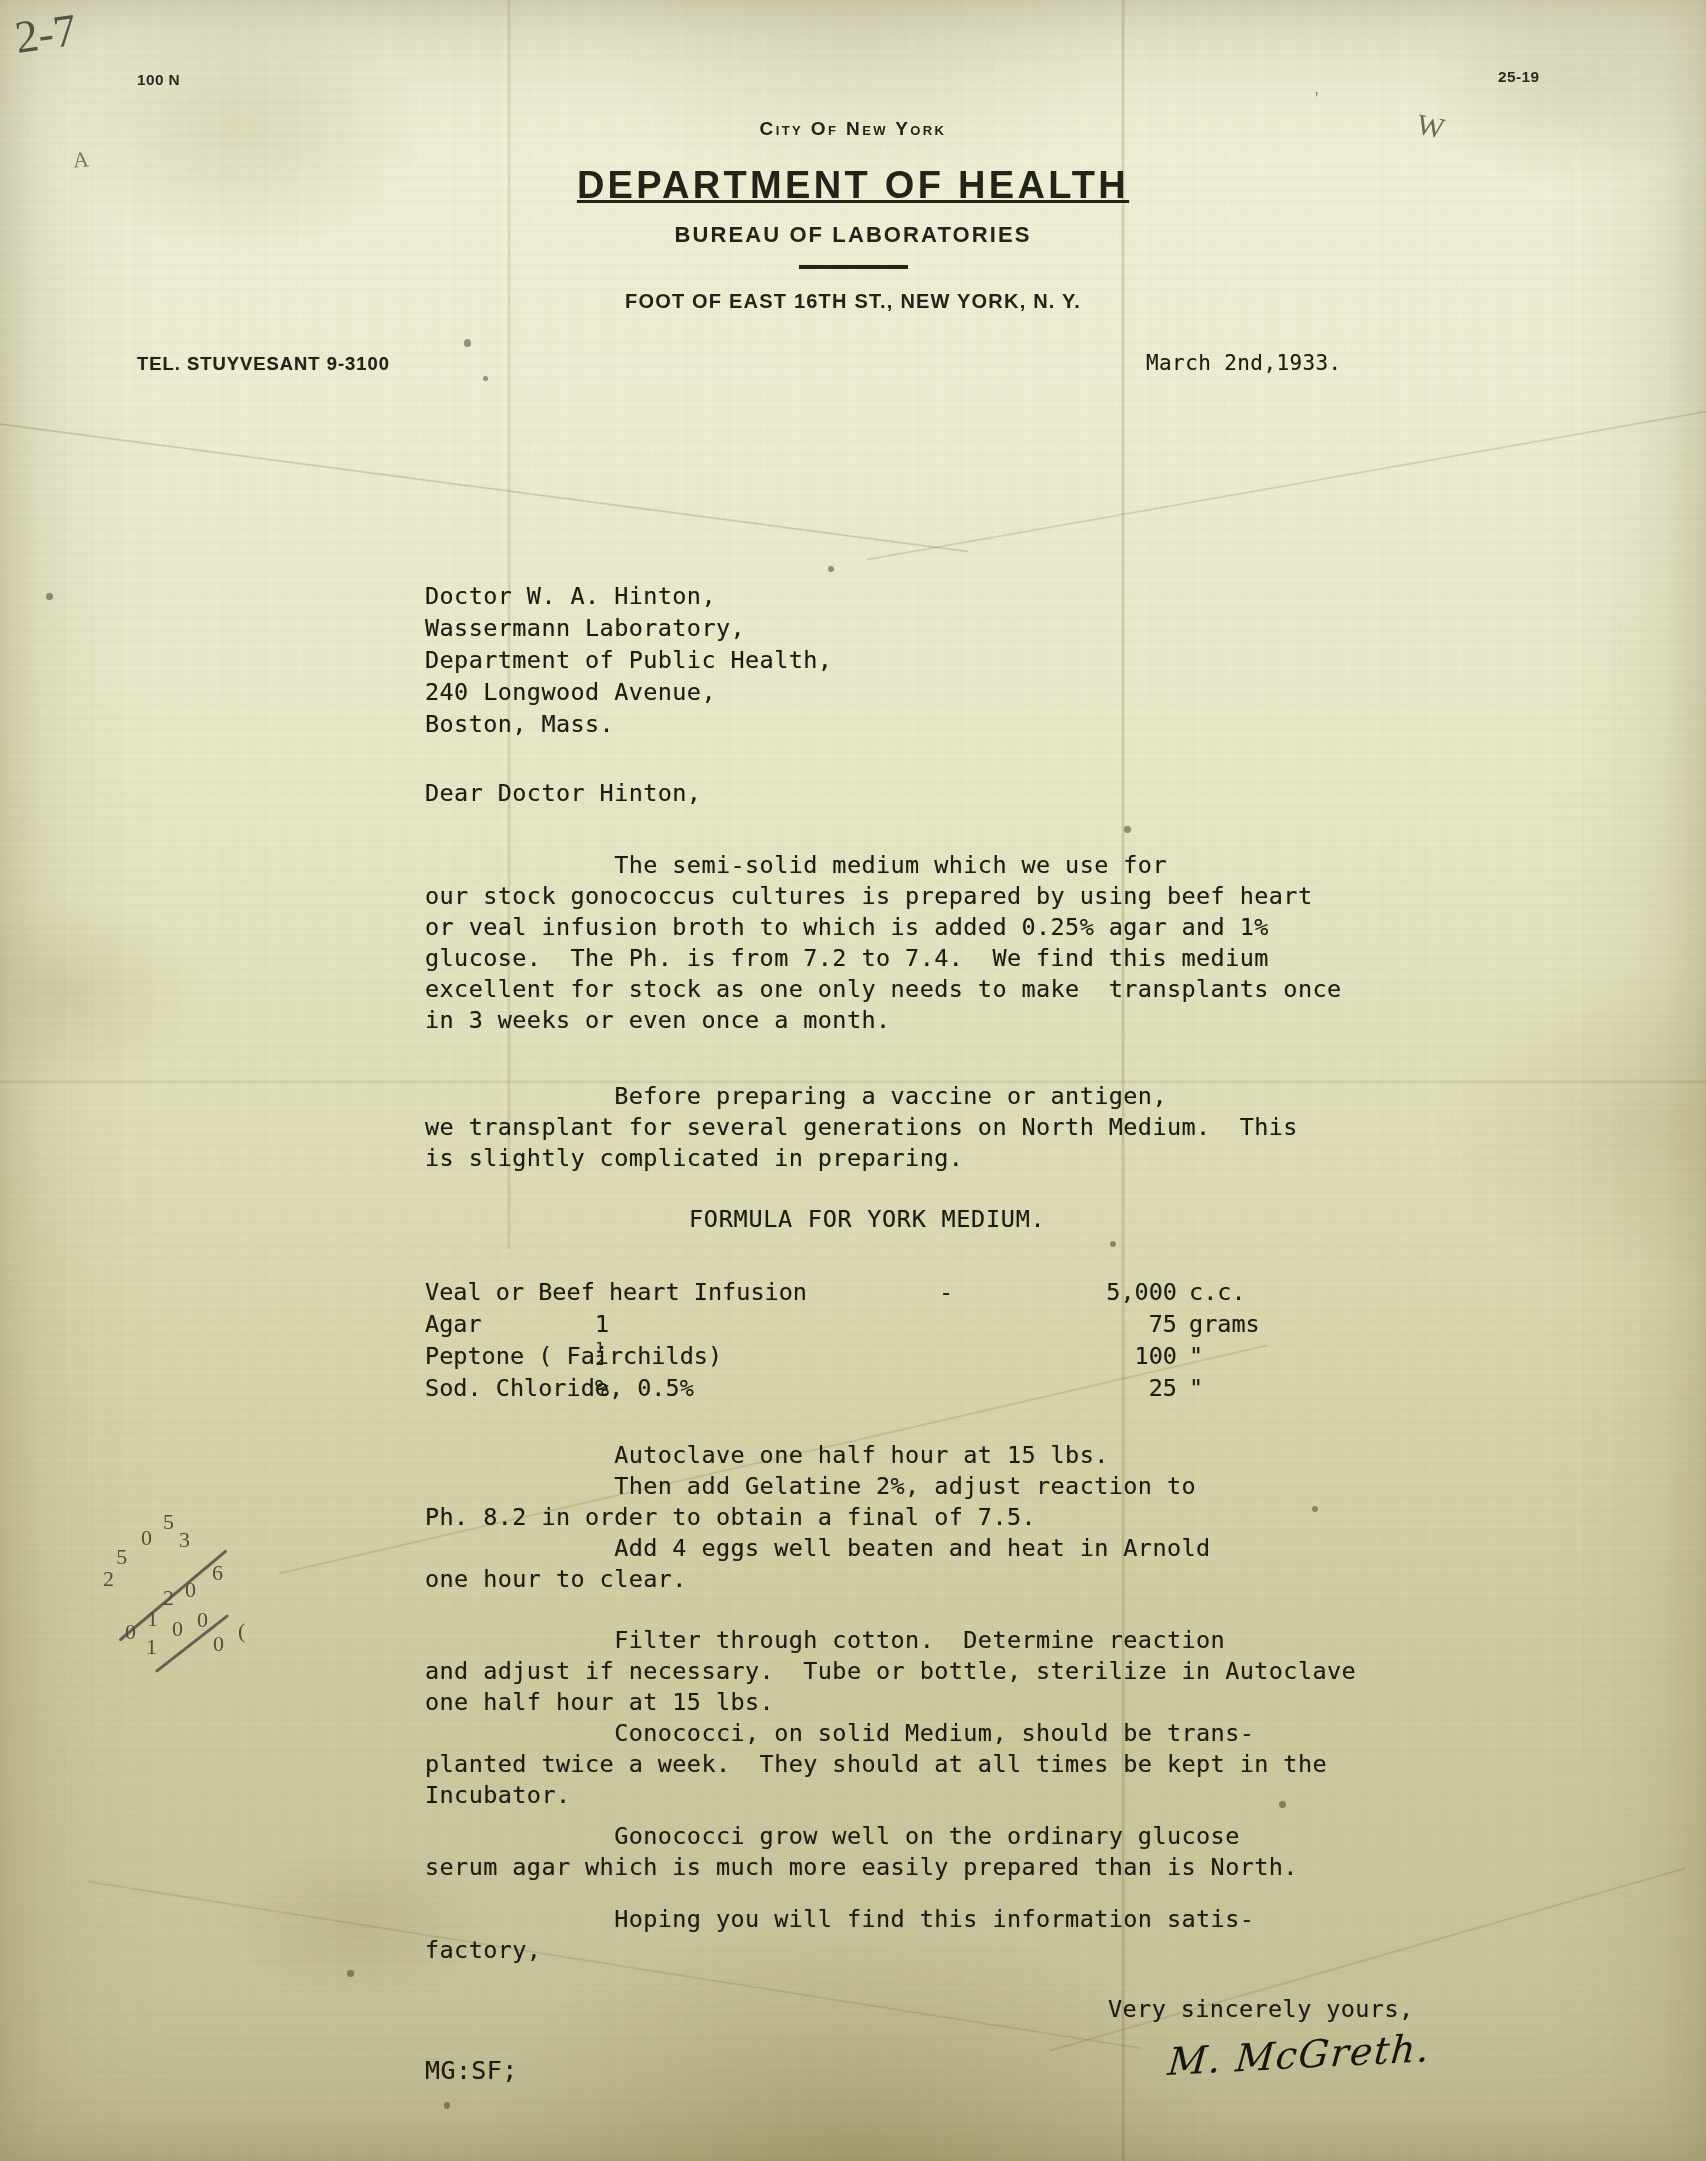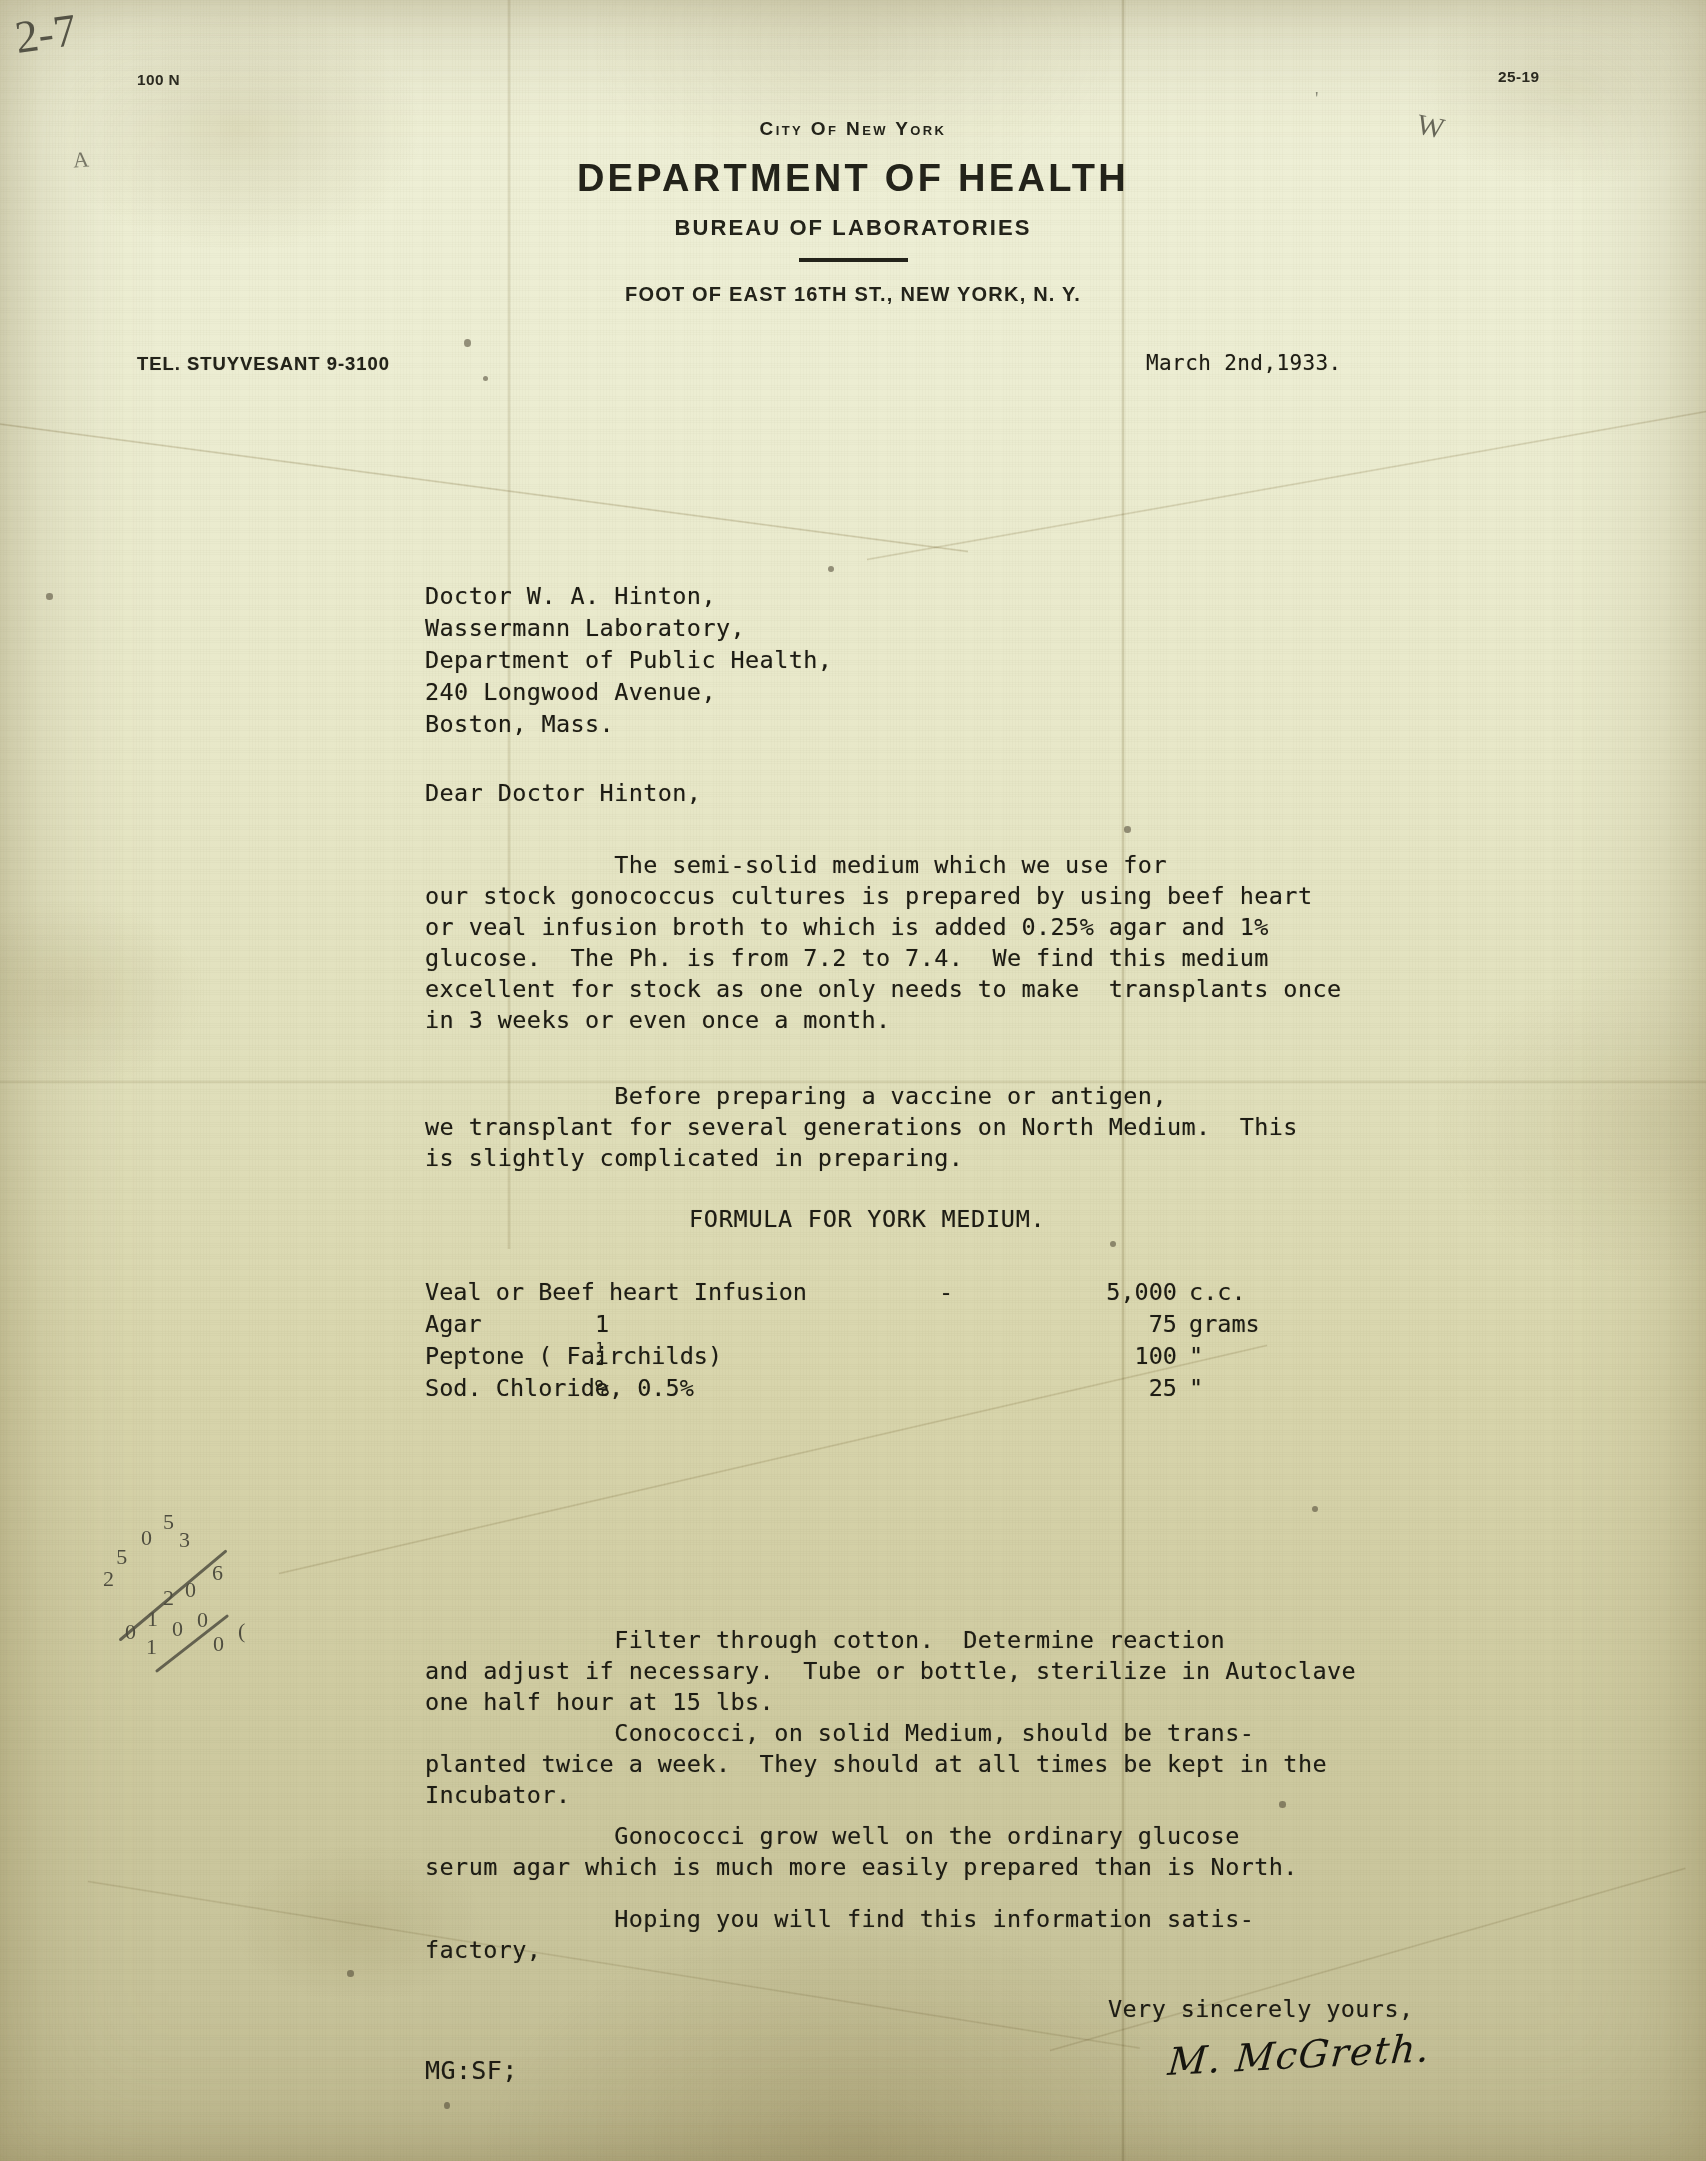--- a/index.html
+++ b/index.html
@@ -169,21 +169,22 @@
     font-size: 19px;
     font-weight: bold;
     letter-spacing: 2.4px;
     font-variant: small-caps;
     text-transform: capitalize;
   }
   #lh-dept {
     font-size: 38px;
     font-weight: bold;
     letter-spacing: 3.3px;
-    margin-top: 17px;
+    margin-top: 24px;
+    text-decoration: underline;
   }
   #lh-bureau {
     font-size: 22px;
     font-weight: bold;
     letter-spacing: 2.1px;
     margin-top: 14.7px;
   }
   #lh-rule {
     width: 109px; height: 3.7px;
     background: #23231a;
@@ -433,20 +434,25 @@
     </div>
 
     <div class="frow">
       <span class="fname">Sod. Chloride, 0.5%</span>
       <span class="famt">25</span>
       <span class="funit">"</span>
     </div>
 
   </div>
 
+  <div class="typed para" id="para-3">             Autoclave one half hour at 15 lbs.
+             Then add Gelatine 2%, adjust reaction to
+Ph. 8.2 in order to obtain a final of 7.5.
+             Add 4 eggs well beaten and heat in Arnold
+one hour to clear.</div>
 
   <div class="typed para" id="para-4">             Filter through cotton.  Determine reaction
 and adjust if necessary.  Tube or bottle, sterilize in Autoclave
 one half hour at 15 lbs.
              Conococci, on solid Medium, should be trans-
 planted twice a week.  They should at all times be kept in the
 Incubator.</div>
 
   <div class="typed para" id="para-6">             Hoping you will find this information satis-
 factory,</div>

